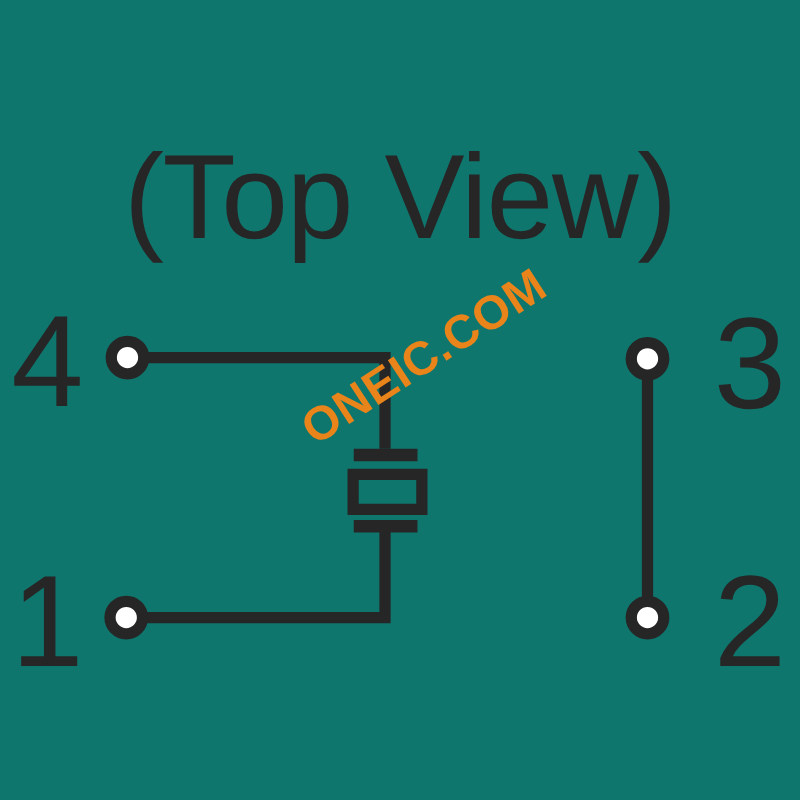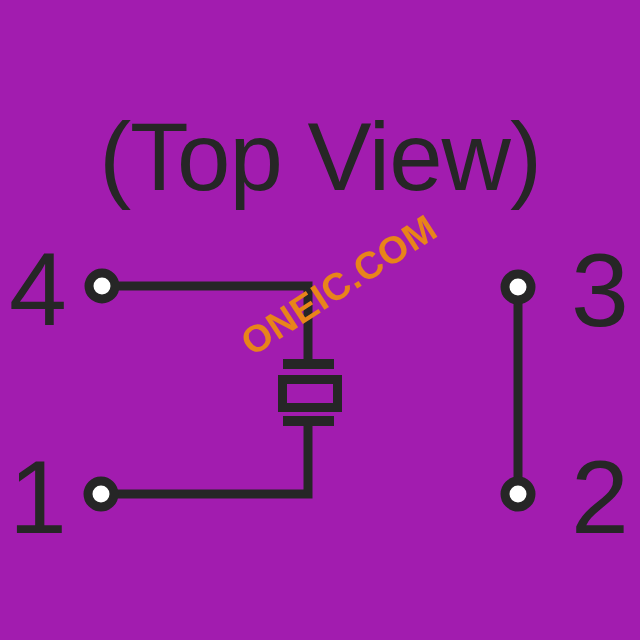--- a/index.html
+++ b/index.html
@@ -8,21 +8,21 @@
     padding: 0;
     background: #ffffff;
   }
   body {
     font-family: "Liberation Sans", sans-serif;
   }
   #stage {
     position: relative;
     width: 640px;
     height: 640px;
-    background: #a21caf;
+    background: #0f766e;
     overflow: hidden;
   }
   #diagram-svg {
     position: absolute;
     left: 0;
     top: 0;
     width: 640px;
     height: 640px;
     display: block;
   }

